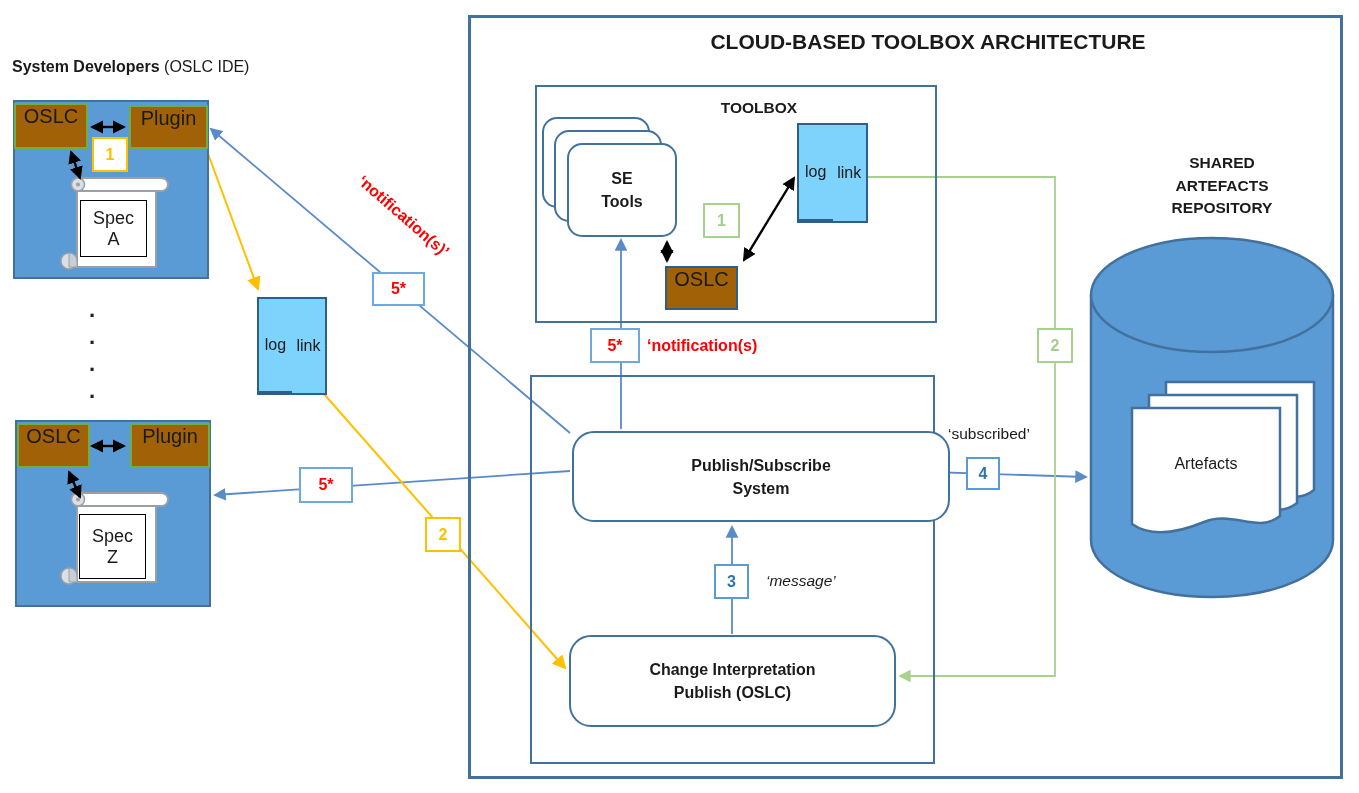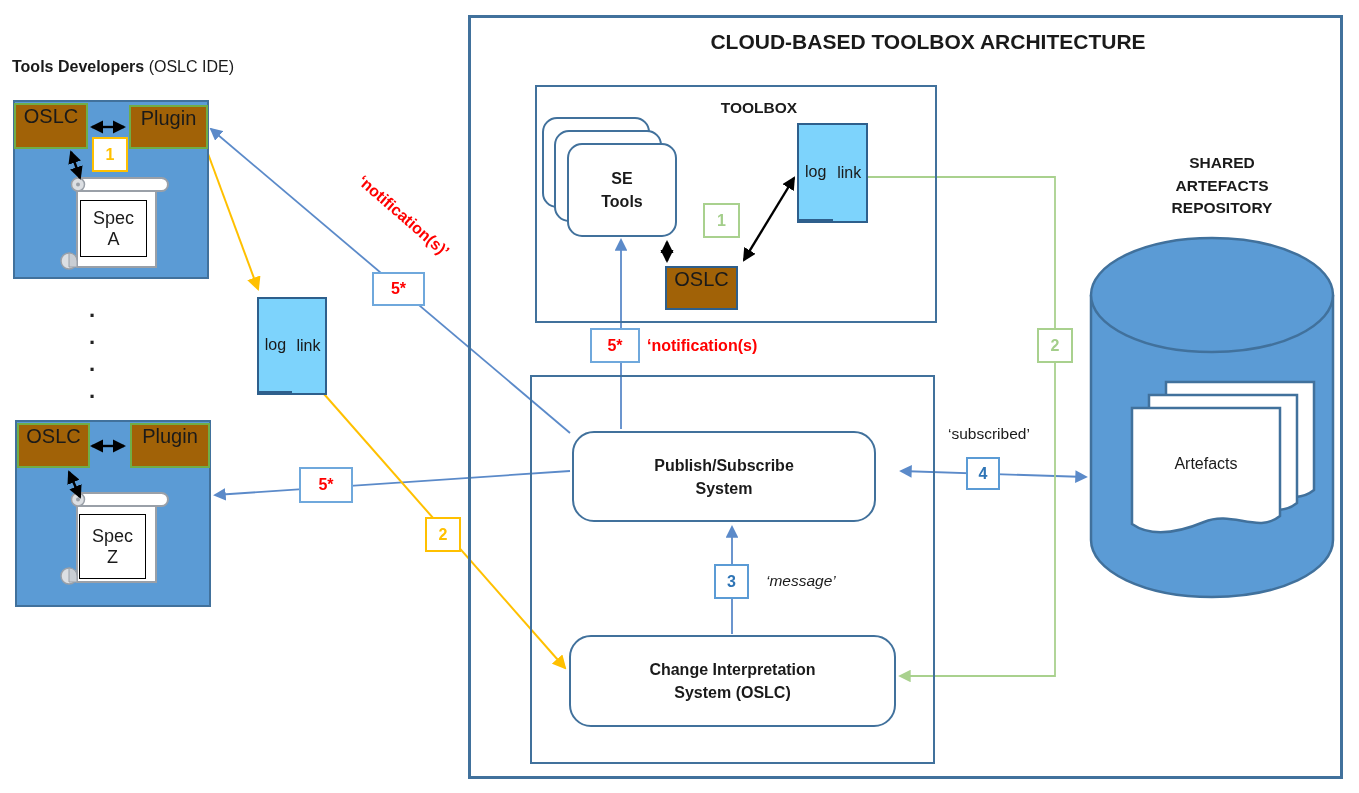--- a/index.html
+++ b/index.html
@@ -72,21 +72,21 @@
     <path d="M901 471 L1086 477" stroke="#5B8AC9" stroke-width="1.8" fill="none" marker-start="url(#mb)" marker-end="url(#mb)"></path>
 
     <path d="M207 151 L258 289" stroke="#FFC000" stroke-width="2" fill="none" marker-end="url(#my)"></path>
 
     <path d="M324 394 L565 668" stroke="#FFC000" stroke-width="2" fill="none" marker-end="url(#my)"></path>
 
     <path d="M868 177 L1055 177 L1055 676 L900 676" stroke="#A9D18E" stroke-width="1.8" fill="none" marker-end="url(#mg)"></path>
   </svg>
 
   <div class="abs" style="left:12px;top:58px;font-size:16px;z-index:2;">
-    <b>Tools Developers</b><span> (OSLC IDE)</span>
+    <b>System Developers</b><span> (OSLC IDE)</span>
   </div>
 
   <div class="abs devbox" style="left:13px;top:100px;width:196px;height:179px;"></div>
   <div class="abs wbox gbox" style="left:14px;top:103px;width:74px;height:46px;">
       <span>OSLC</span>
     </div>
   <div class="abs wbox gbox" style="left:129px;top:105px;width:79px;height:44px;">
       <span>Plugin</span>
     </div>
   <div class="badge b-yellow" style="left:92px;top:137px;width:36px;height:35px;">1</div>
@@ -164,28 +164,28 @@
     <div class="cell">
         <span>log</span>
       </div>
     <div class="cell">
         <span>link</span>
       </div>
   </div>
 
   <div class="abs frame" style="left:530px;top:375px;width:405px;height:389px;"></div>
 
-  <div class="abs rounded" style="left:572px;top:431px;width:304px;height:91px;">
+  <div class="abs rounded" style="left:572px;top:431px;width:378px;height:91px;">
     <span>Publish/Subscribe</span>
     <span>System</span>
   </div>
 
   <div class="abs rounded" style="left:569px;top:635px;width:327px;height:92px;">
     <span>Change Interpretation</span>
-    <span>System (OSLC)</span>
+    <span>Publish (OSLC)</span>
   </div>
 
   <div class="abs title-md" style="left:1122px;top:152px;width:200px;line-height:22.5px;">
     <div>SHARED</div>
     <div>ARTEFACTS</div>
     <div>REPOSITORY</div>
   </div>
 
   <svg class="abs" style="left:1085px;top:232px;width:254px;height:372px;z-index:1;" viewBox="0 0 254 372">
     <path d="M6 63 L6 308 A121 57 0 0 0 248 308 L248 63" fill="#5B9BD5" stroke="#41719C" stroke-width="2.5"></path>

